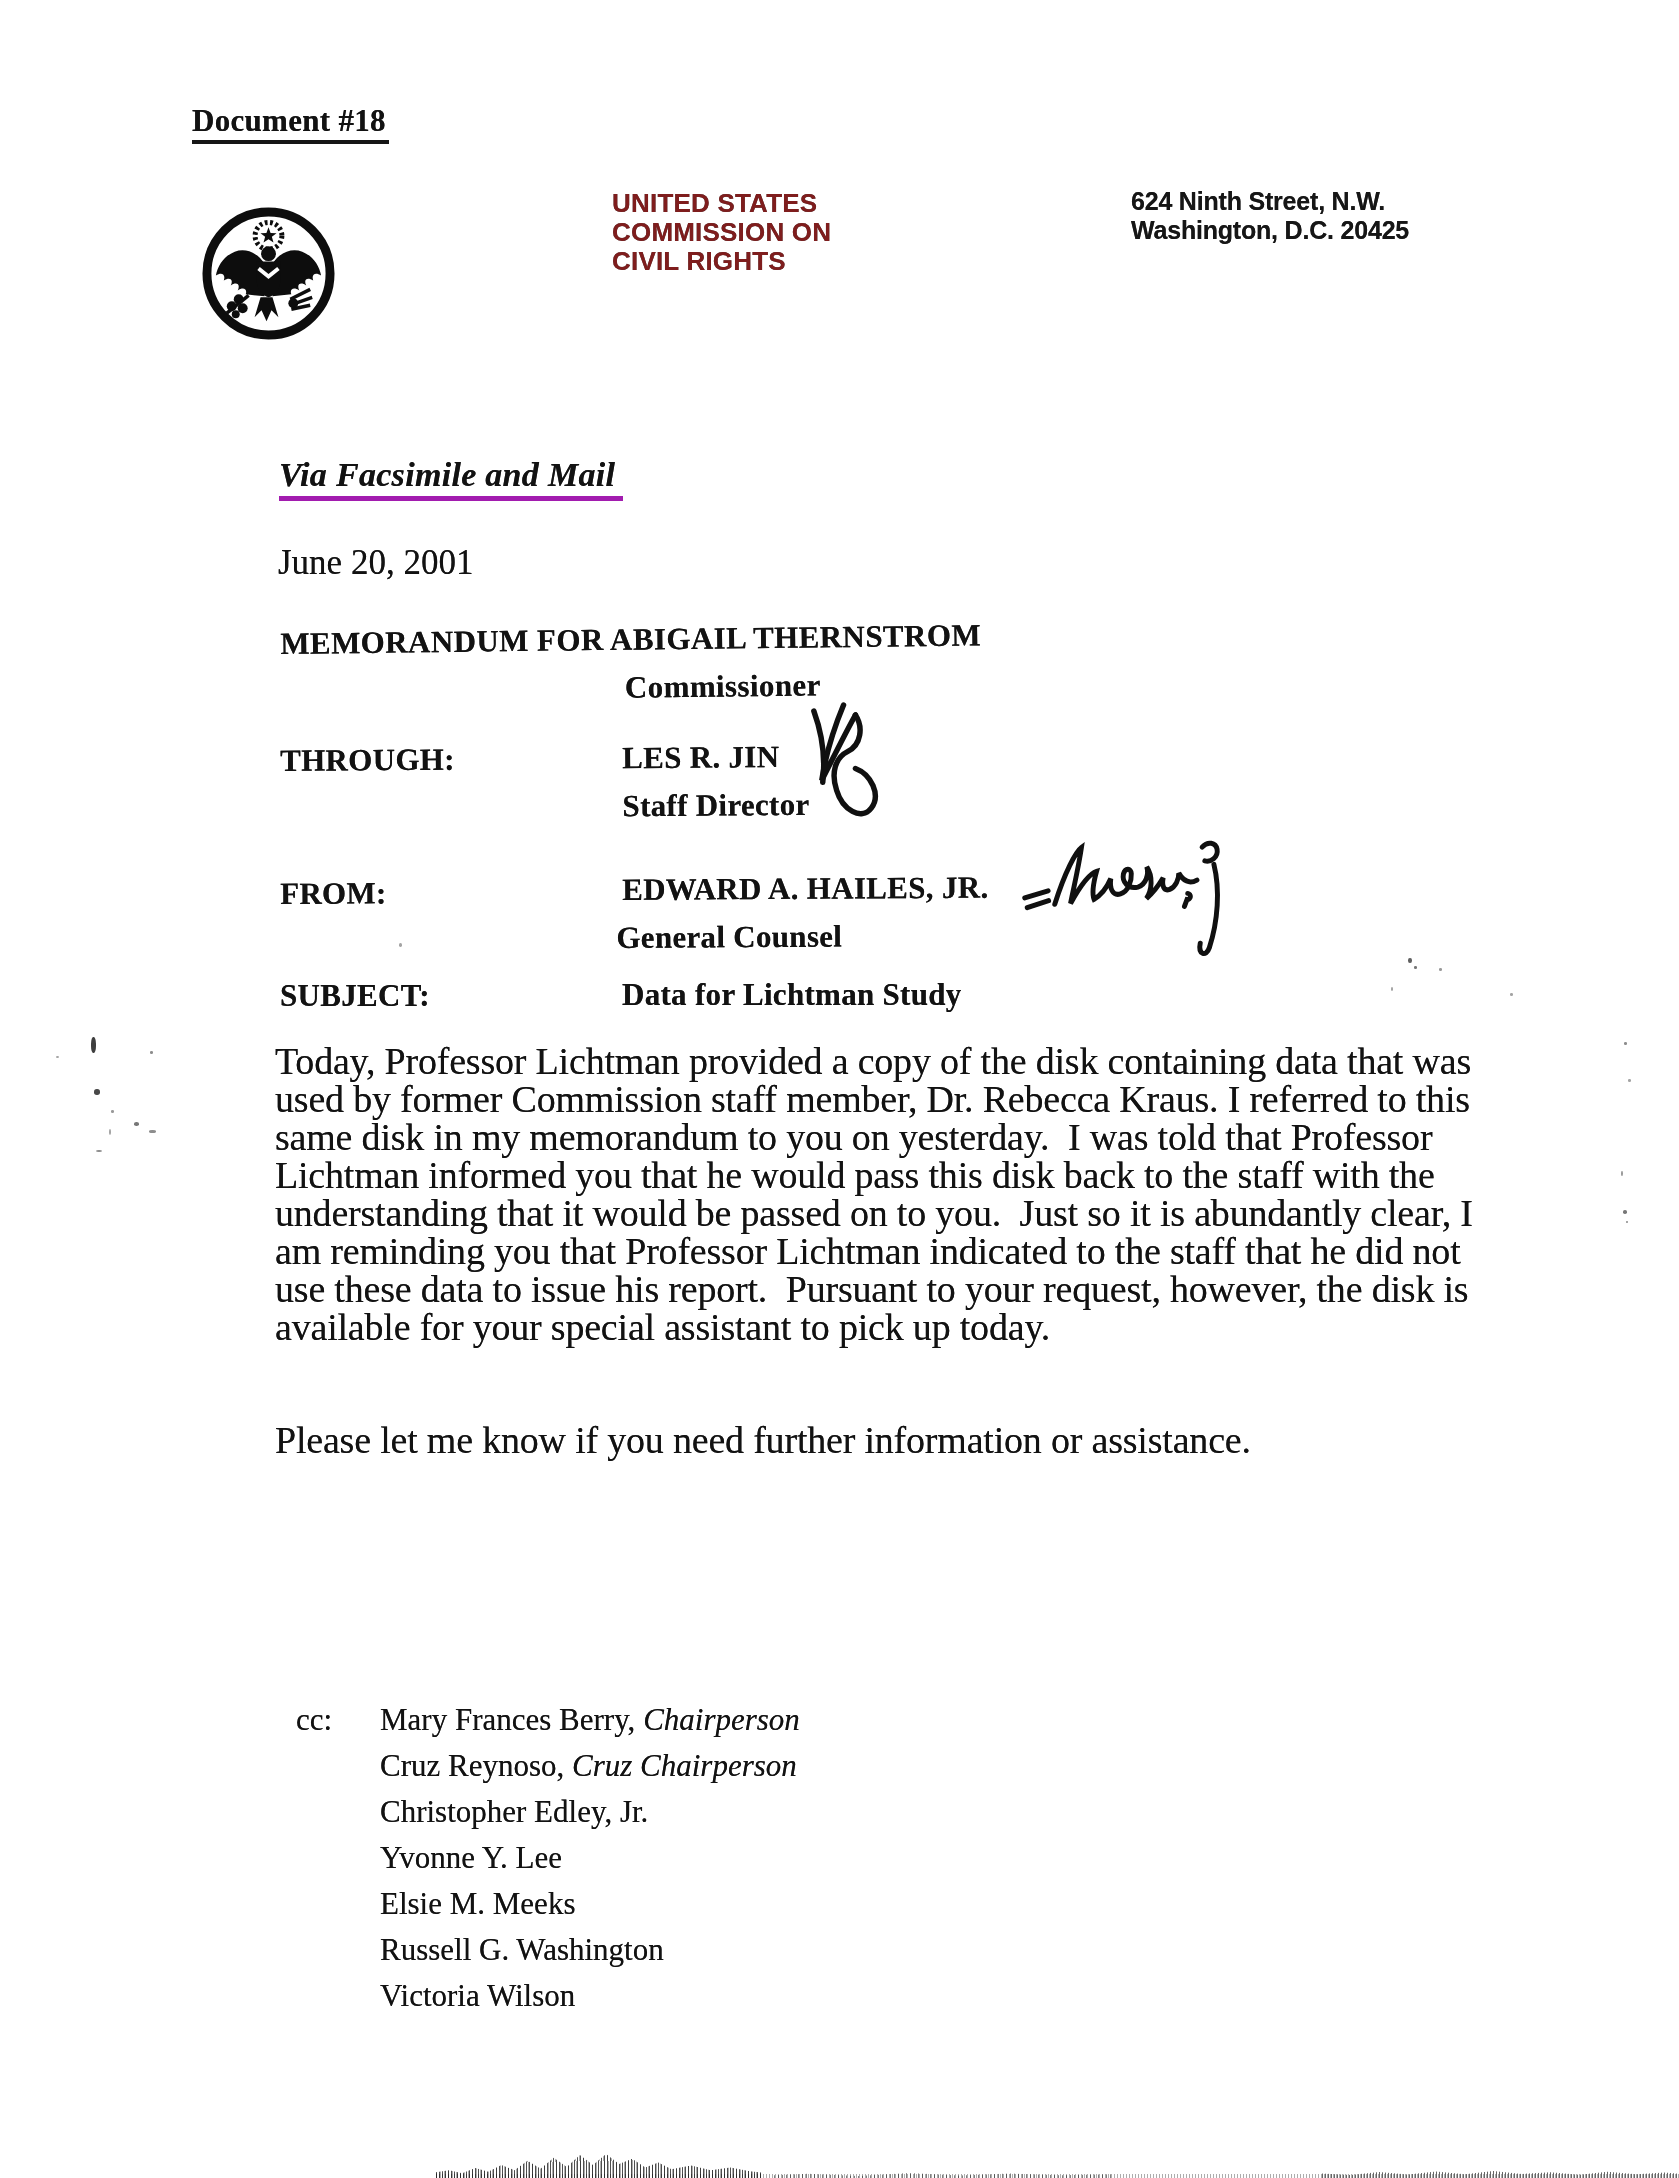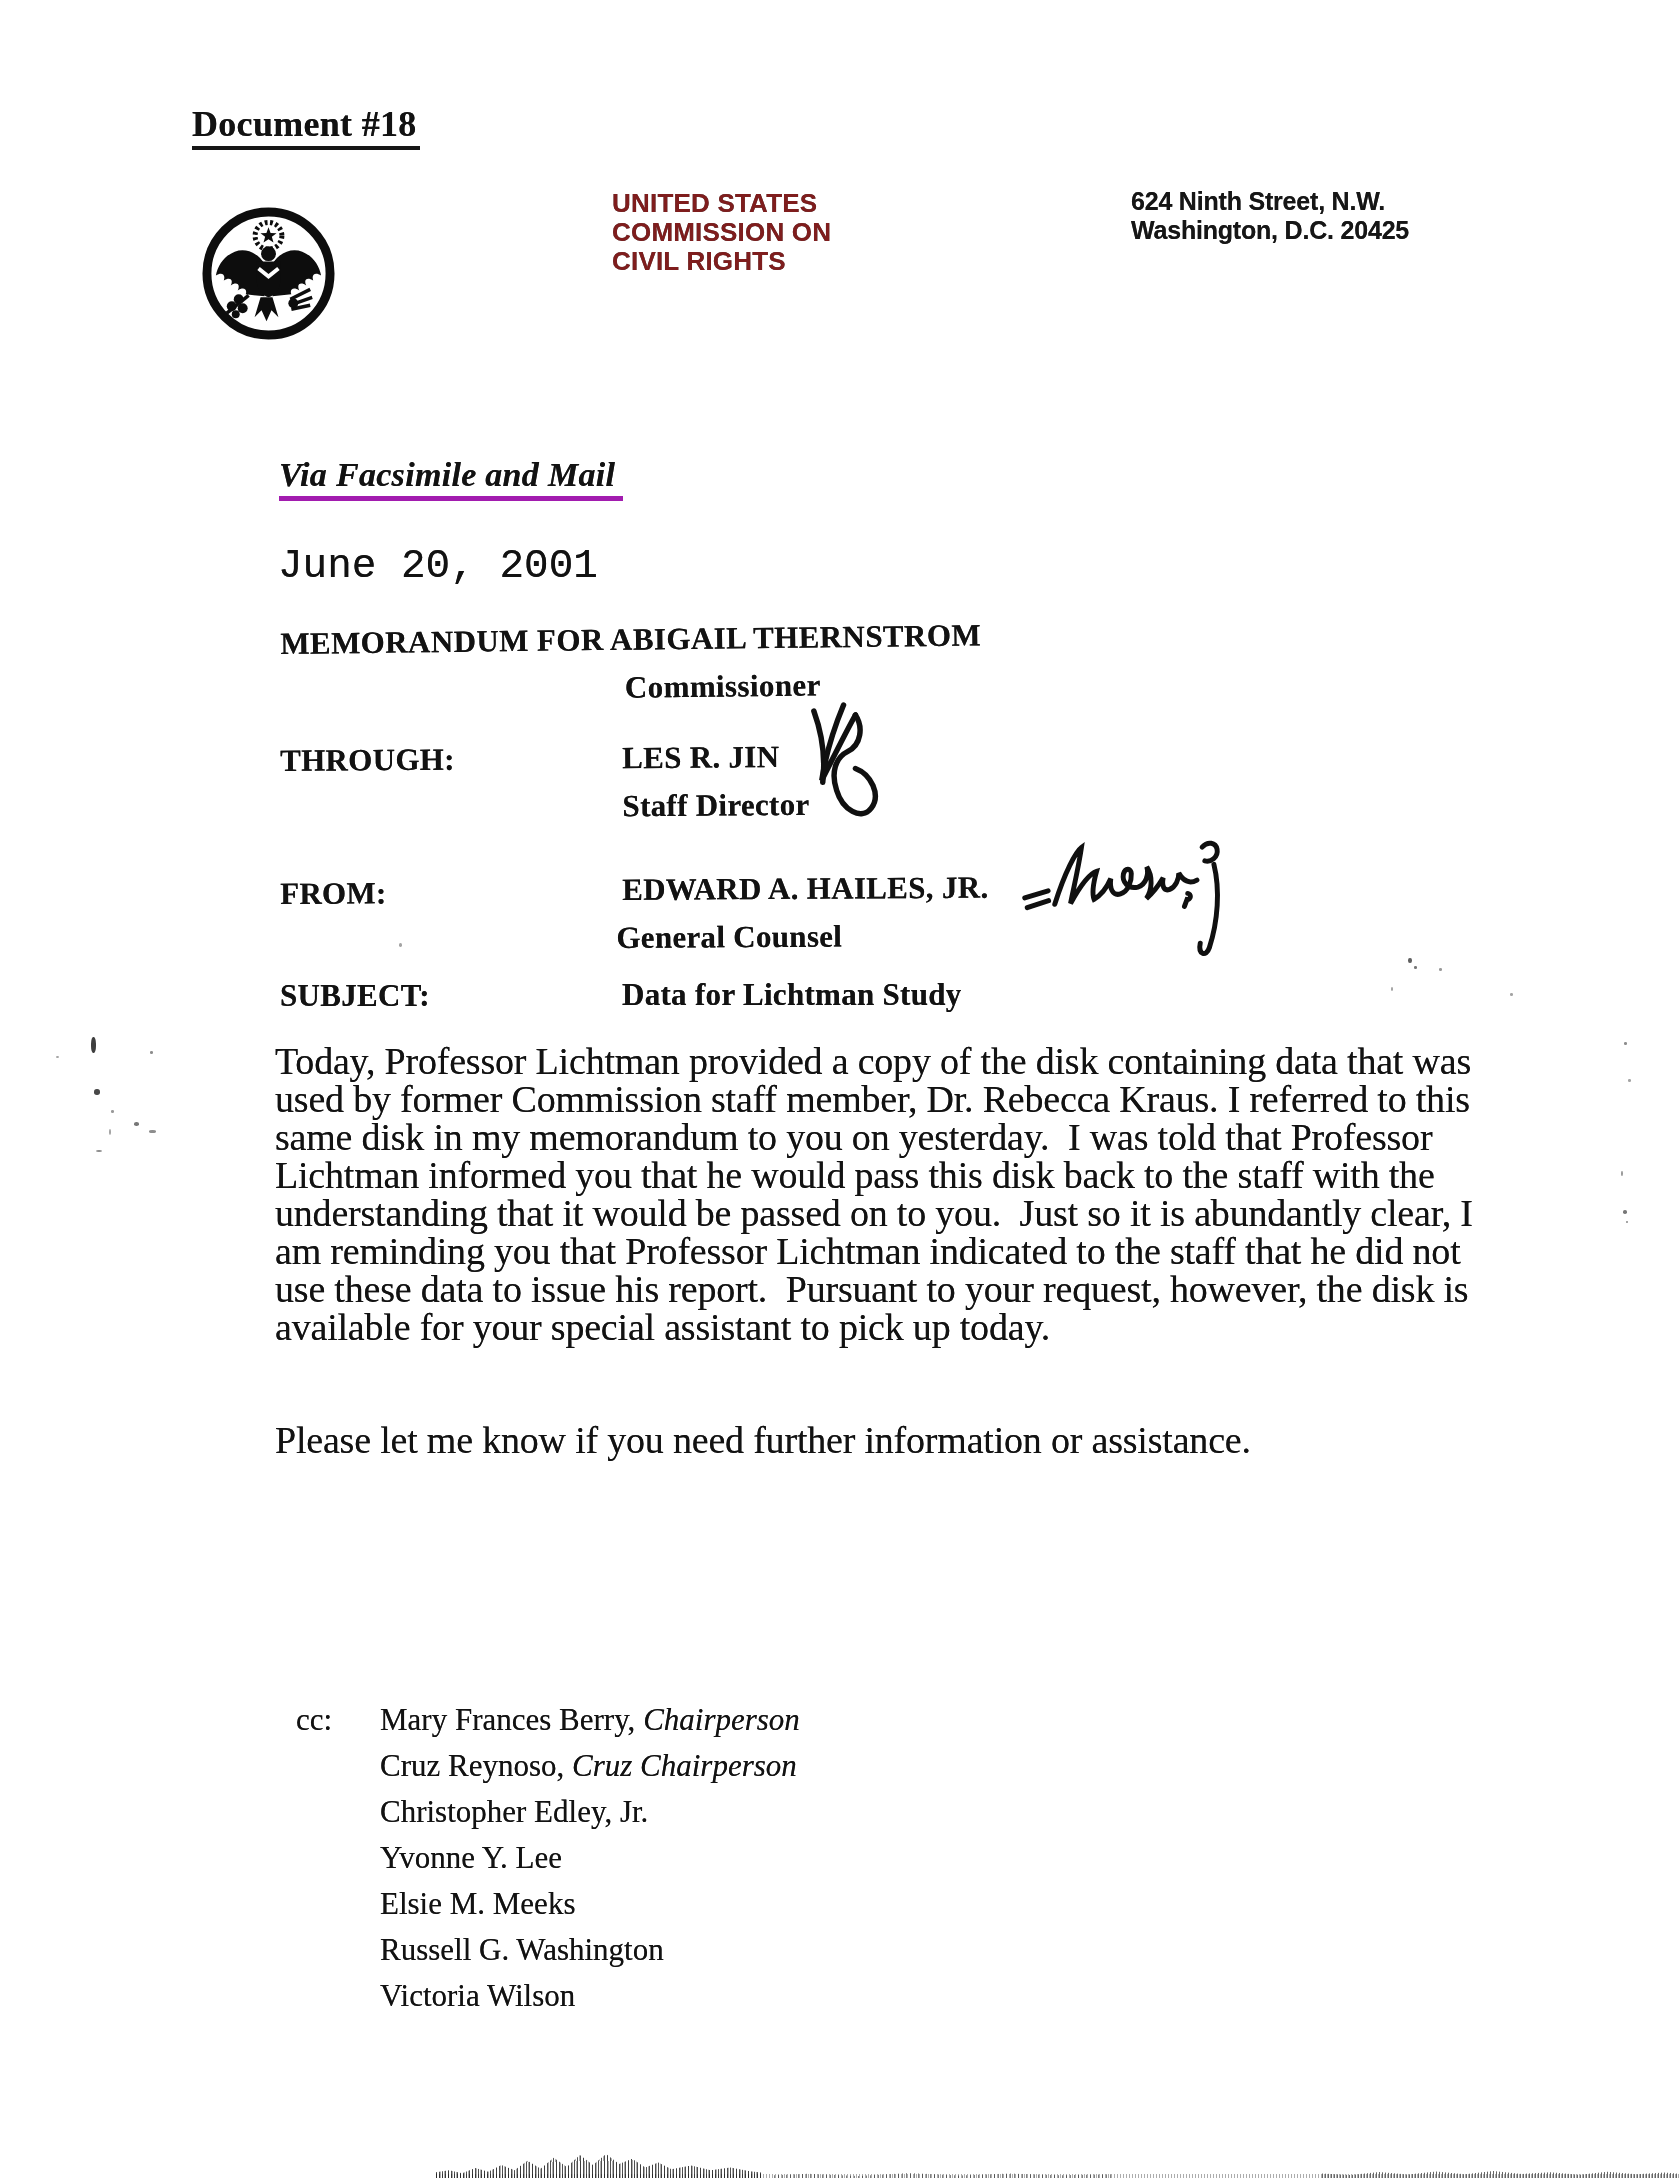--- a/index.html
+++ b/index.html
@@ -5,21 +5,21 @@
   html,body { margin:0; padding:0; background:#e8e8e8; }
   .scan {
     position:relative; width:1679px; height:2178px; margin:0 auto;
     background:#ffffff; overflow:hidden;
     font-family:"Liberation Serif", serif; color:#121212;
   }
   .typeset { text-shadow: 0 0 0.6px rgba(10,10,10,0.75); }
 
   .doc-label {
     position:absolute; left:192px; top:103px;
-    font-size:36px; font-weight:700; letter-spacing:0.3px;
+    font-size:31px; font-weight:700; letter-spacing:0.3px;
     border-bottom:4px solid #161616; padding:0 3px 1px 0;
   }
 
   .seal { position:absolute; left:199px; top:202px; width:139px; height:143px; }
 
   .agency {
     position:absolute; left:612px; top:189px;
     font-family:"Liberation Sans", sans-serif; font-weight:700;
     font-size:26px; line-height:29px; letter-spacing:0.2px; color:#7f1d1d;
   }
@@ -27,21 +27,21 @@
     position:absolute; left:1131px; top:187px;
     font-family:"Liberation Sans", sans-serif; font-weight:700;
     font-size:25px; line-height:29px; letter-spacing:-0.2px; color:#161616;
   }
 
   .via {
     position:absolute; left:279px; top:456px;
     font-size:34px; font-weight:700; font-style:italic; letter-spacing:0.3px;
     border-bottom:5px solid #a21caf; padding:0 8px 2px 0;
   }
-  .date { position:absolute; left:278px; top:543px; font-size:41px;font-family:Liberation Mono, monospace; }
+  .date { position:absolute; left:278px; top:543px; font-size:35px; }
 
   .memo-for {
     position:absolute; left:280px; top:620px;
     font-size:31px; font-weight:700; line-height:48px; letter-spacing:0.4px;
     transform:rotate(-0.7deg); transform-origin:left top;
   }
   .memo-for .sub { margin-left:344px; }
 
   .row { position:absolute; left:280px; font-size:31px; font-weight:700; letter-spacing:0.3px; }
   .row .lbl { position:absolute; left:0; top:0; white-space:nowrap; }

